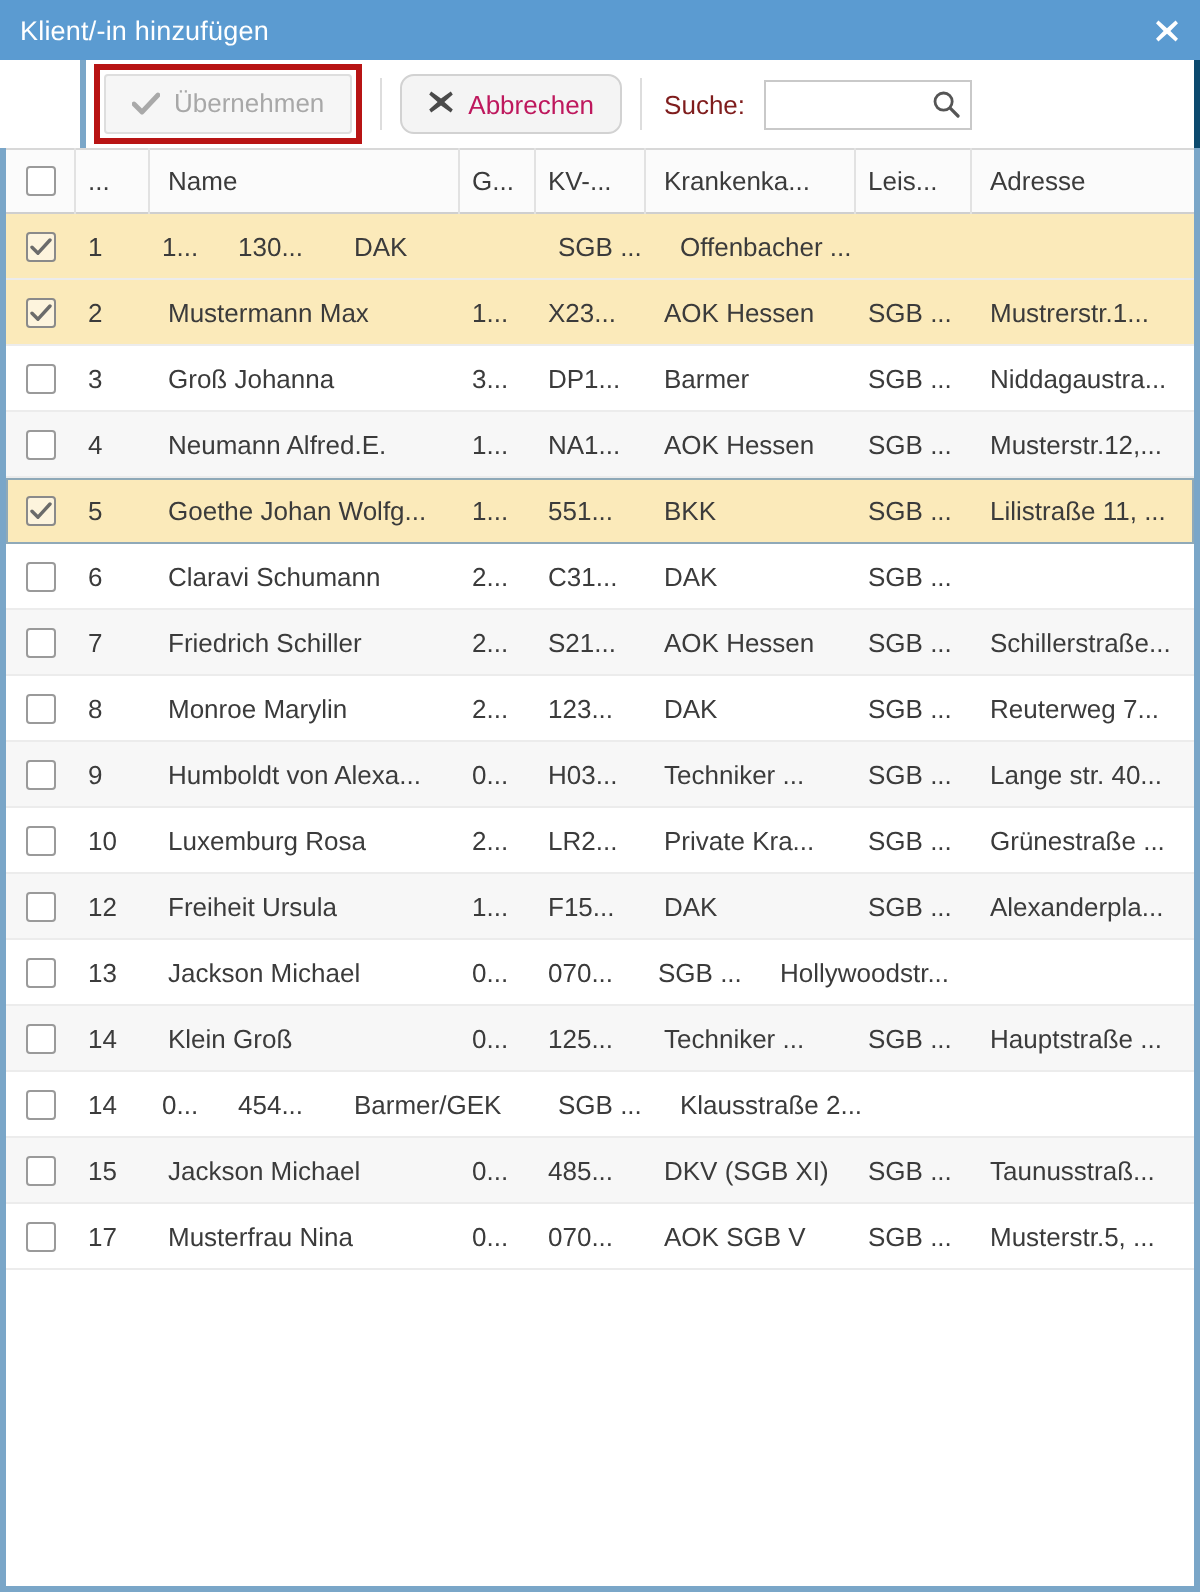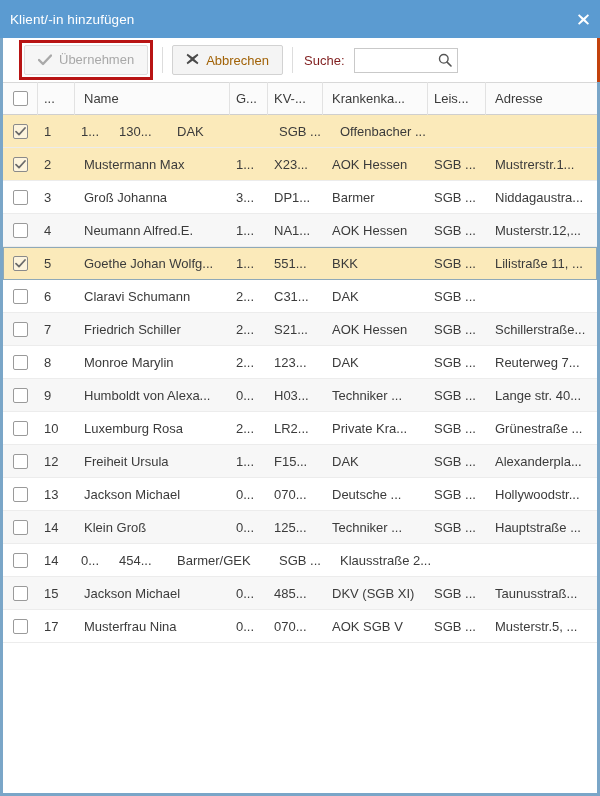--- a/index.html
+++ b/index.html
@@ -16,21 +16,21 @@
     position: relative;
     width: 600px;
     height: 796px;
     background: #ffffff;
     display: flex;
     flex-direction: column;
   }
 
   
   #titlebar {
-    height: 38px;
+    height: 30px;
     min-height: 27px;
     background: #5b9bd1;
     display: flex;
     align-items: center;
     padding: 0 8px 0 10px;
     position: relative;
   }
   #title-text {
     color: #ffffff;
     font-size: 13.5px;
@@ -51,45 +51,46 @@
     cursor: pointer;
   }
   #close-btn svg { display: block; }
 
   
   #toolbar {
     height: 44px;
     min-height: 44px;
     background: #ffffff;
     border-left: 3px solid #7aa6c8;
-    border-right: 3px solid #c2410c;
-    display: flex;
-    align-items: center;
-    padding-left: 16px;
+    border-right: 3px solid #0c4a6e;
+    display: flex;
+    align-items: center;
+    padding-left: 4px;
     position: relative;
+    margin-left: 40px;
   }
 
   .tb-btn {
     display: flex;
     align-items: center;
     gap: 7px;
     height: 30px;
     padding: 0 13px;
     border: 1px solid #d2d2d2;
     background: #f4f4f4;
     border-radius: 2px;
     font-size: 13px;
     white-space: nowrap;
     cursor: pointer;
   }
   .tb-btn.disabled {
     color: #a8a8a8;
     cursor: default;
   }
-  .tb-btn.enabled { color: #a16207; }
+  .tb-btn.enabled { color: #be185d; border-radius: 7px; }
 
   #apply-wrap {
     border: 3px solid #b81414;
     padding: 2px;
     background: #ffffff;
     display: inline-block;
     line-height: 0;
   }
   #apply-wrap .tb-btn { border-color: #dedede; background: #f6f6f6; }
 
@@ -423,21 +424,20 @@
           <div class="cell c-adr">Alexanderpla...</div>
         </div>
         <div class="row data-row plain">
           <div class="cell c-check">
             <span class="cb"></span>
           </div>
           <div class="cell c-num">13</div>
           <div class="cell c-name">Jackson Michael</div>
           <div class="cell c-g">0...</div>
           <div class="cell c-kv">070...</div>
-          <div class="cell c-kk">Deutsche ...</div>
           <div class="cell c-leis">SGB ...</div>
           <div class="cell c-adr">Hollywoodstr...</div>
         </div>
         <div class="row data-row alt">
           <div class="cell c-check">
             <span class="cb"></span>
           </div>
           <div class="cell c-num">14</div>
           <div class="cell c-name">Klein Groß</div>
           <div class="cell c-g">0...</div>

